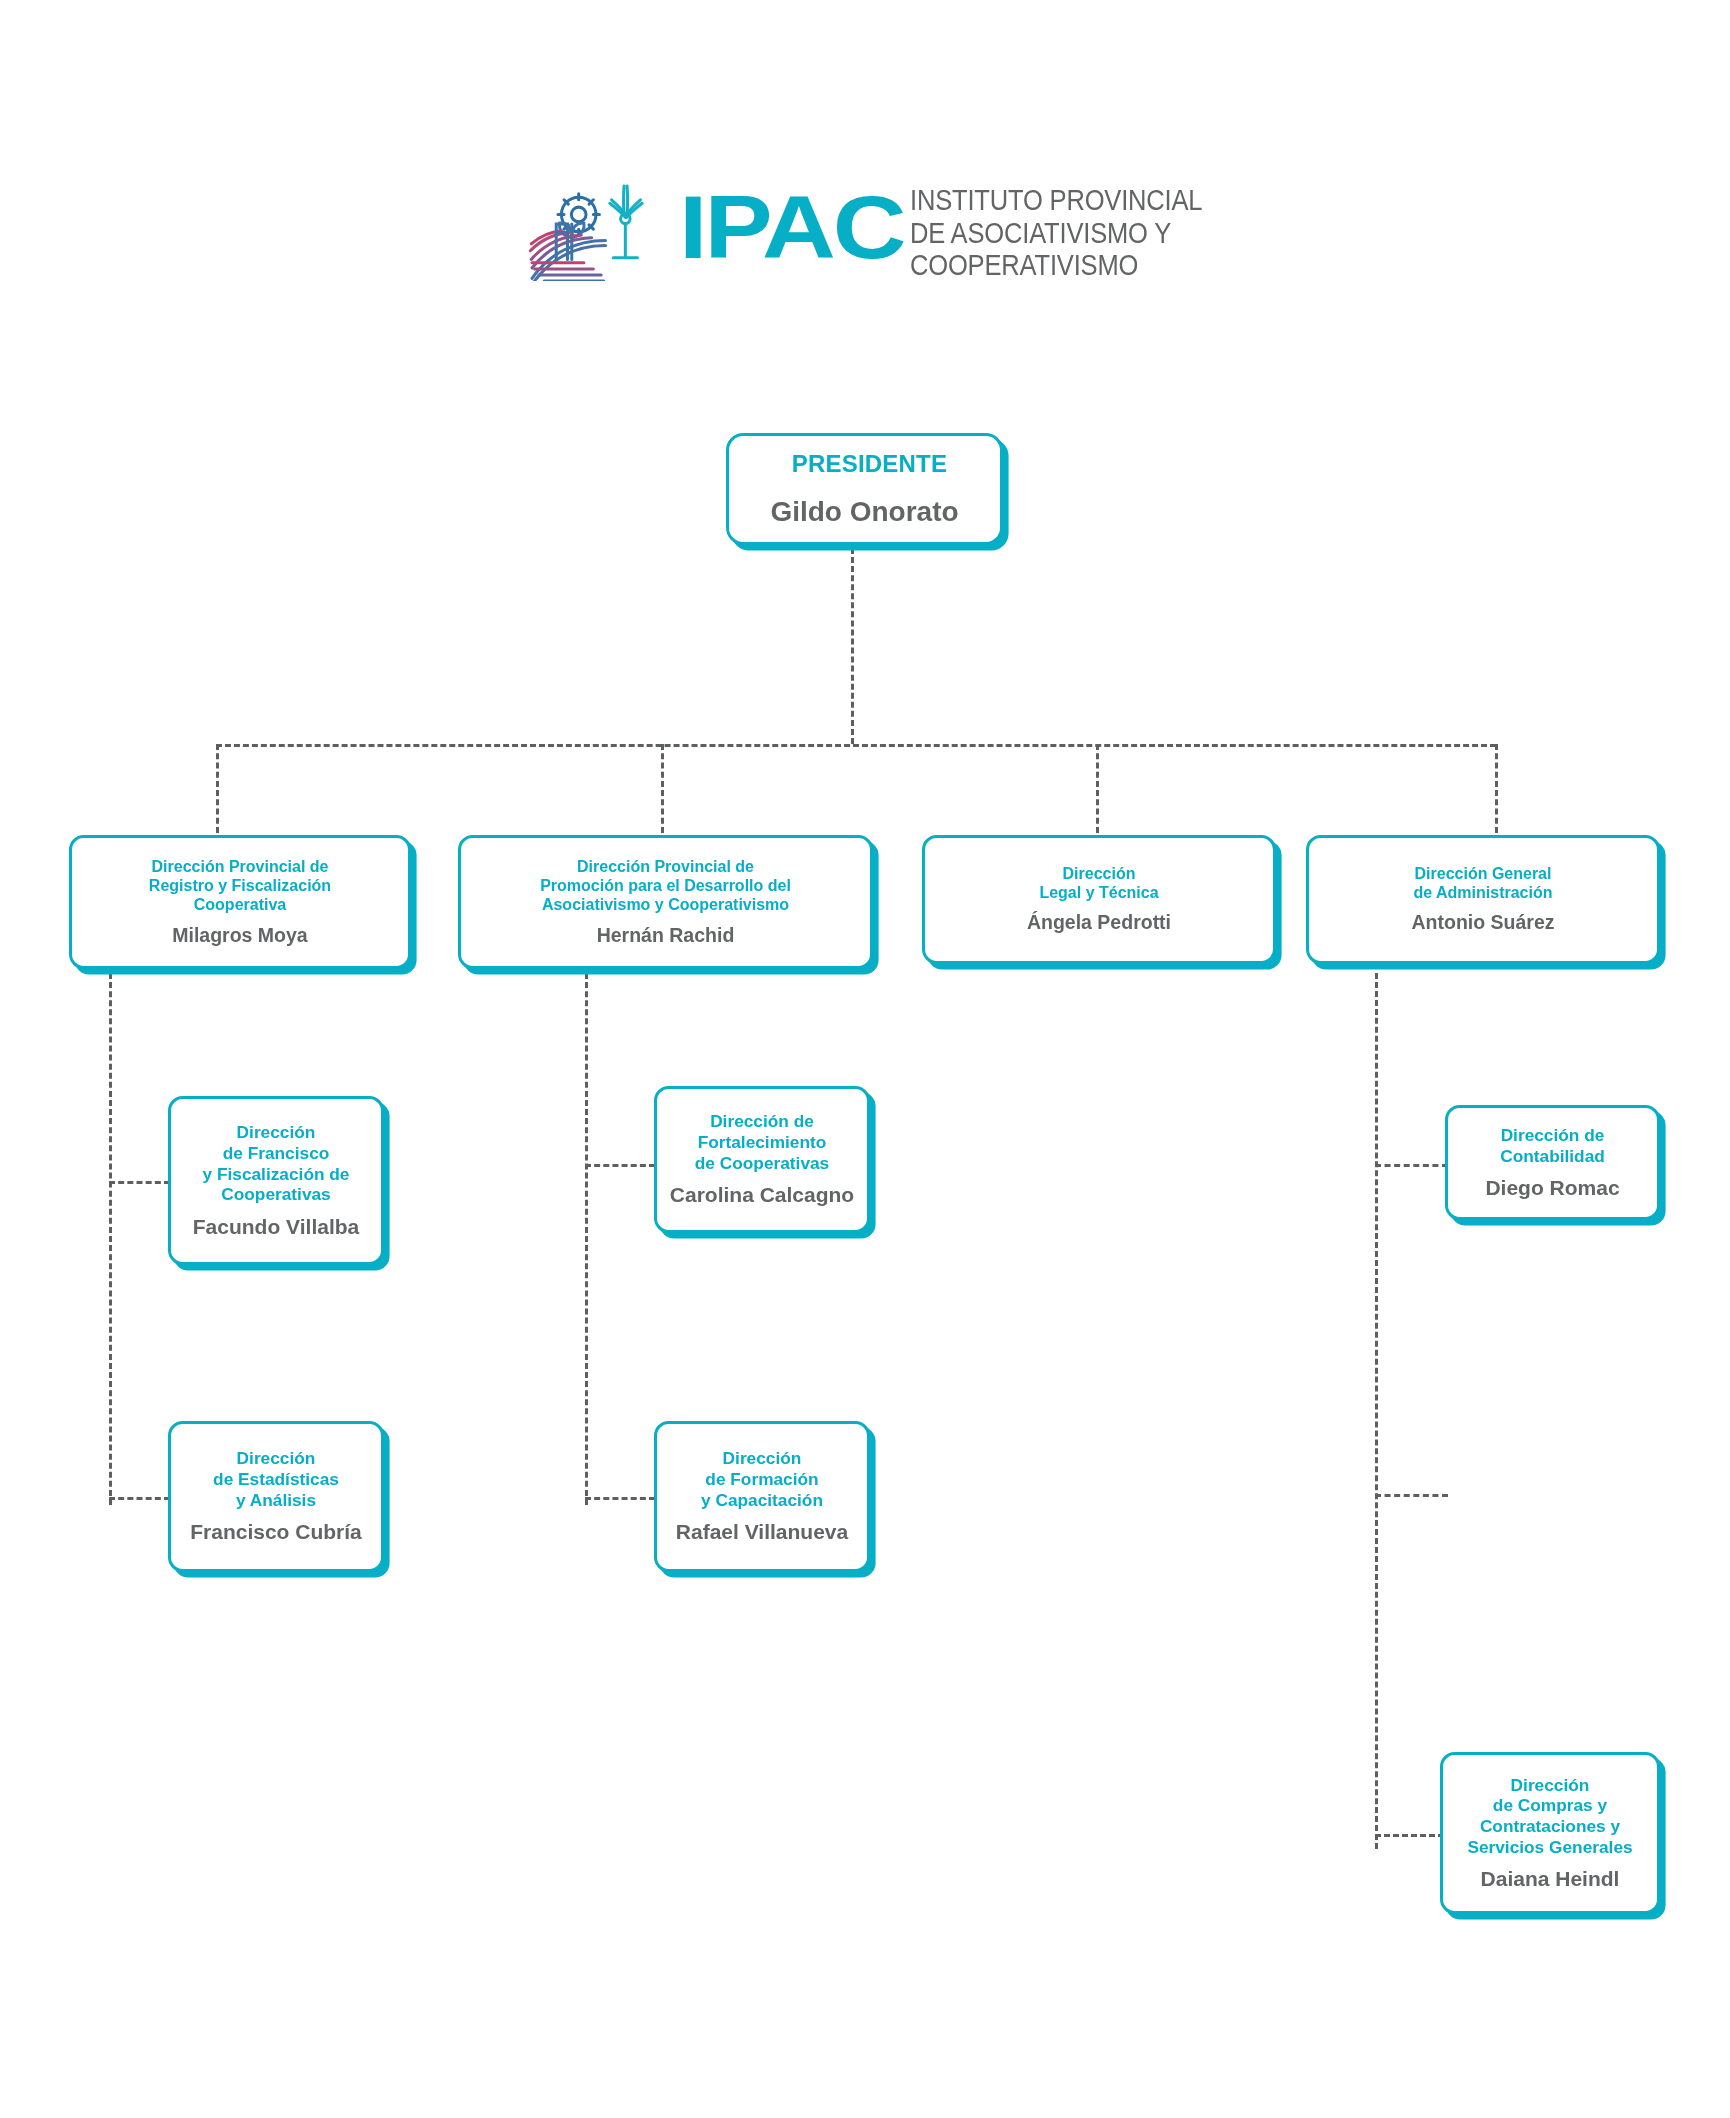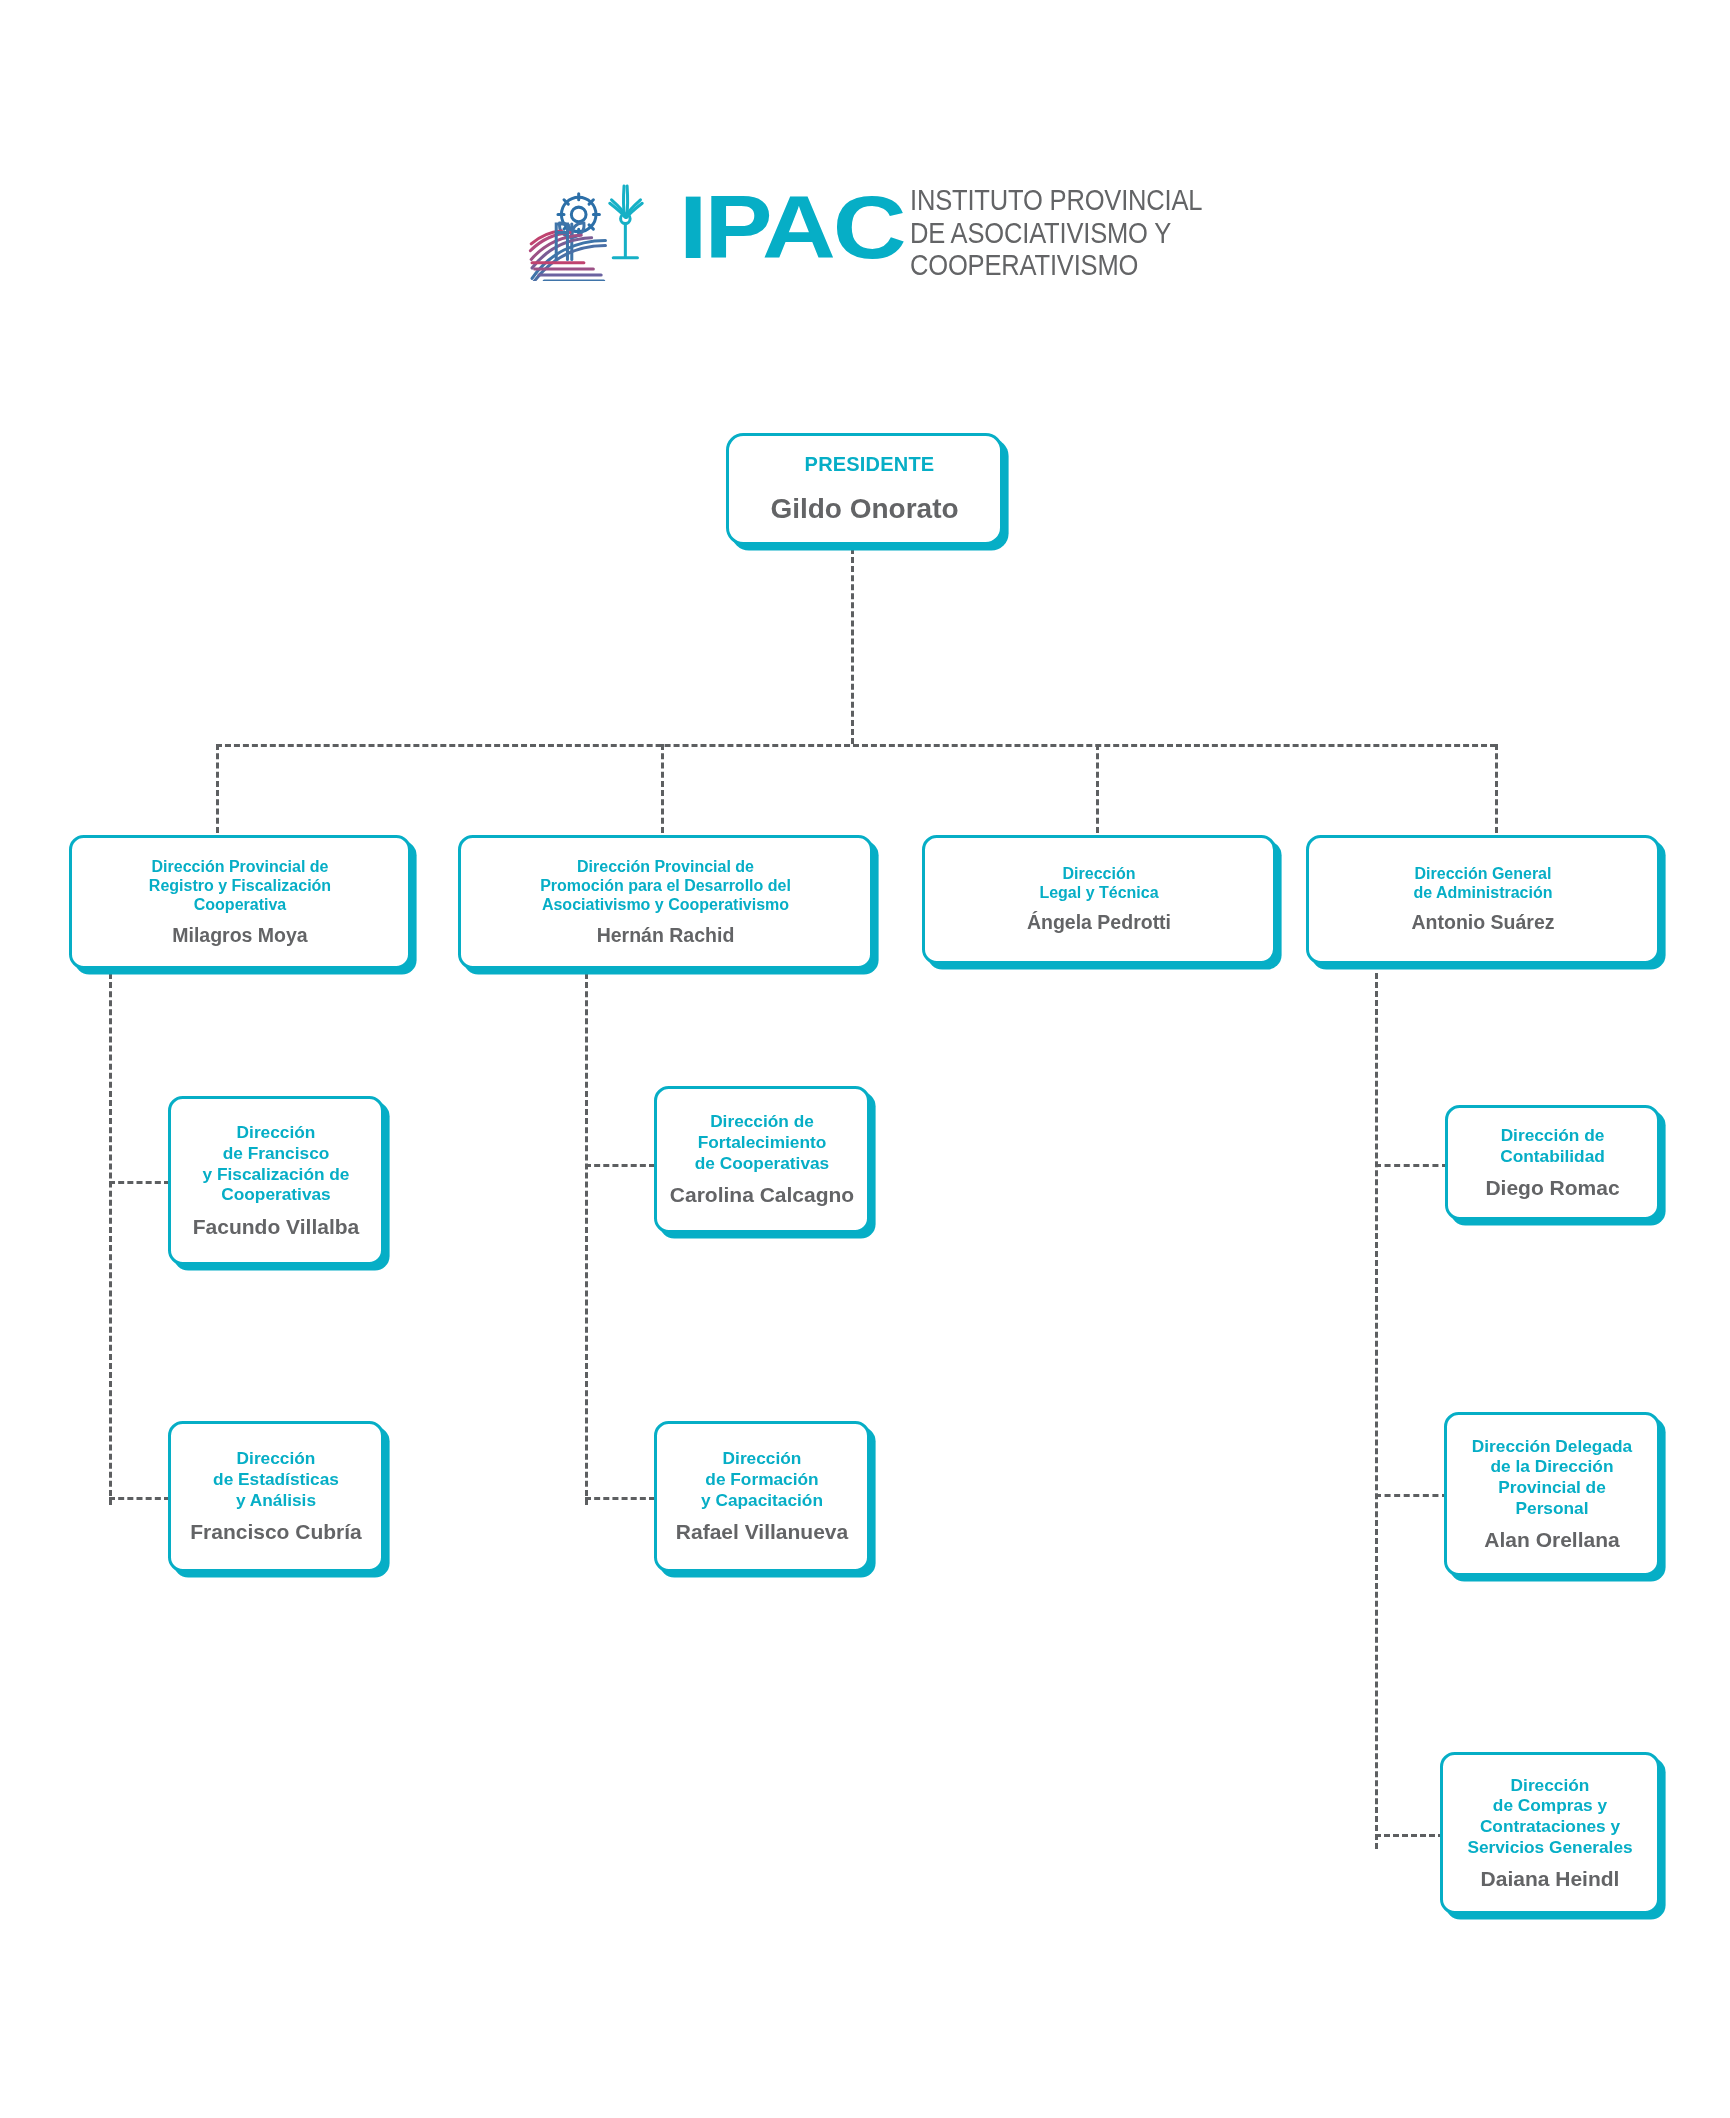--- a/index.html
+++ b/index.html
@@ -52,21 +52,21 @@
     line-height:1.2;
   }
   .node .person{
     color:#636466;font-weight:700;
     font-family:"Liberation Sans", sans-serif;
     line-height:1.2;
   }
 
   
   #n-president{left:726px;top:433px;width:277px;height:112px;border-radius:17.3px;}
-  #n-president .title{font-size:20px;letter-spacing:0.2px;margin-left:10px;}
+  #n-president .title{font-size:24px;letter-spacing:0.2px;margin-left:10px;}
   #n-president .person{font-size:28px;margin-top:16px;}
 
   
   .lvl1 .title{font-size:16px;}
   .lvl1 .person{font-size:19.5px;margin-top:9.5px;}
   #n-l1-0{left:69px;top:835px;width:342px;height:134px;}
   #n-l1-1{left:458px;top:835px;width:415px;height:134px;}
   #n-l1-2{left:922px;top:835px;width:354px;height:129px;}
   #n-l1-3{left:1306px;top:835px;width:354px;height:129px;}
   #n-l1-2 .person,#n-l1-3 .person{margin-top:8.7px;}
@@ -251,29 +251,20 @@
   </div>
 
   <div class="node lvl2" id="n-l2-4">
     <div class="title">
       <div>Dirección de</div>
       <div>Contabilidad</div>
     </div>
     <div class="person">Diego Romac</div>
   </div>
 
-  <div class="node lvl2" id="n-l2-5">
-    <div class="title">
-      <div>Dirección Delegada</div>
-      <div>de la Dirección</div>
-      <div>Provincial de</div>
-      <div>Personal</div>
-    </div>
-    <div class="person">Alan Orellana</div>
-  </div>
 
   <div class="node lvl2" id="n-l2-6">
     <div class="title">
       <div>Dirección</div>
       <div>de Compras y</div>
       <div>Contrataciones y</div>
       <div>Servicios Generales</div>
     </div>
     <div class="person">Daiana Heindl</div>
   </div>

